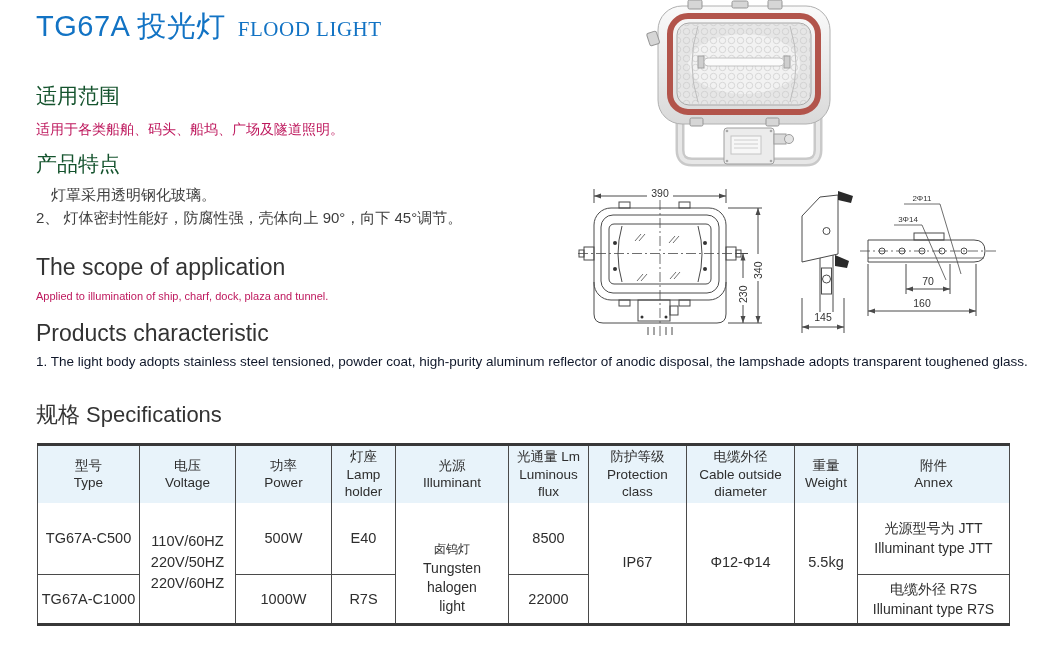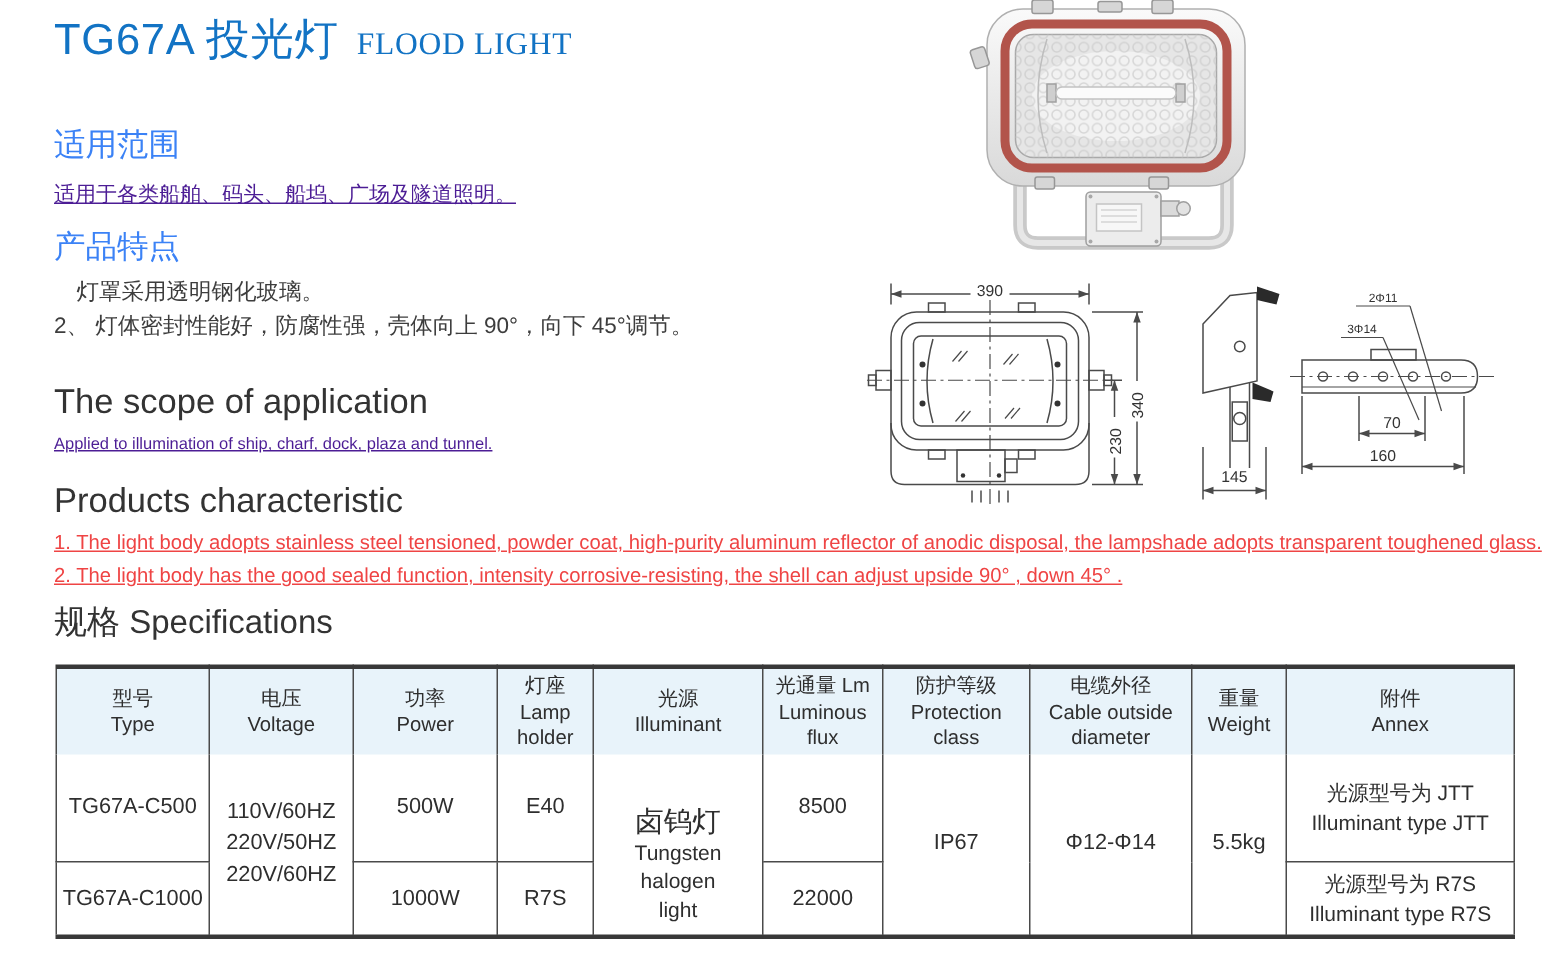--- a/index.html
+++ b/index.html
@@ -7,45 +7,45 @@
     width:1038px;height:652px;position:relative;overflow:hidden;
     font-family:"Liberation Sans","DejaVu Sans",sans-serif;
     color:#3a3a3a;-webkit-font-smoothing:antialiased;
   }
   .abs{position:absolute;}
   
   .title-row{left:36px;top:7px;display:flex;align-items:baseline;gap:12px;color:#1273c4;}
   .title-main{font-size:29px;letter-spacing:.5px;}
   .title-en{font-size:21px;letter-spacing:.5px;font-family:Liberation Serif, serif;}
   
-  .h-cn{font-size:21px;color:#3b82f6;text-align:right;}
+  .h-cn{font-size:21px;color:#14532d;text-align:right;}
   .h-en{font-size:23px;color:#333;}
   .h-spec{font-size:22px;color:#333;}
-  .body-text{font-size:14px;color:#4c1d95;text-decoration:underline;}
+  .body-text{font-size:14px;color:#be185d;}
   .features{font-size:15px;color:#3d3d3d;line-height:23px;width:600px;}
   .features .indent{padding-left:15px;}
-  .chars{font-size:13.5px;color:#ef4444;line-height:22px;white-space:nowrap;text-decoration:underline;}
+  .chars{font-size:13.5px;color:#0f172a;line-height:22px;white-space:nowrap;}
   
   table.spec{
     position:absolute;left:37px;top:443px;width:972px;
     border-collapse:collapse;table-layout:fixed;
     border-top:3px solid #383838;border-bottom:3px solid #383838;
     text-align:center;color:#2e2e2e;
   }
   table.spec th,table.spec td{
     border-left:1px solid #4a4a4a;border-right:1px solid #4a4a4a;
     padding:2px 3px;font-weight:400;vertical-align:middle;
   }
   table.spec thead tr{background:#e8f3fa;height:56px;margin-left:12px;}
   table.spec thead th{font-size:13.5px;line-height:1.3;}
   tr.r1{height:72px;}
   tr.r2{height:50px;}
   tr.r1 td{border-bottom:1px solid #4a4a4a;}
   td .cell-line{line-height:21px;font-size:14.5px;}
-  td .cn-line{font-size:19px;line-height:20px;margin-top:30px;}
+  td .cn-line{font-size:12px;line-height:20px;margin-top:30px;}
   .illum-en{max-width:78px;margin:0 auto;font-size:14px;line-height:19px;}
   .annex-cell div{font-size:14px;line-height:20px;}
   svg text{font-family:"Liberation Sans","DejaVu Sans",sans-serif;}
 </style>
 </head>
 <body>
 
 <div class="abs title-row">
   <span class="title-main">TG67A 投光灯</span>
   <span class="title-en">FLOOD LIGHT</span>
@@ -59,21 +59,20 @@
   <div class="indent">灯罩采用透明钢化玻璃。</div>
   <div>2、 灯体密封性能好，防腐性强，壳体向上 90°，向下 45°调节。</div>
 </div>
 
 <div class="abs h-en" style="left:36px;top:254px;">The scope of application</div>
 <div class="abs body-text" style="left:36px;top:290px;font-size:11px;">Applied to illumination of ship, charf, dock, plaza and tunnel.</div>
 
 <div class="abs h-en" style="left:36px;top:320px;">Products characteristic</div>
 <div class="abs chars" style="left:36px;top:351px;">
   <div>1. The light body adopts stainless steel tensioned, powder coat, high-purity aluminum reflector of anodic disposal, the lampshade adopts transparent toughened glass.</div>
-  <div>2. The light body has the good sealed function, intensity corrosive-resisting, the shell can adjust upside 90° , down 45° .</div>
 </div>
 
 <div class="abs h-spec" style="left:36px;top:400px;">规格 Specifications</div>
 
 <svg class="abs" style="left:646px;top:0;" width="196" height="178" viewBox="0 0 196 178" aria-label="flood light photo">
   <defs>
     <linearGradient id="bodyGrad" x1="0" y1="0" x2="0" y2="1">
       <stop offset="0" stop-color="#fafafa"></stop>
         <stop offset="1" stop-color="#d9d9d9"></stop>
     </linearGradient>
@@ -330,18 +329,18 @@
       <td>
           <div class="cell-line">1000W</div>
         </td>
       <td>
           <div class="cell-line">R7S</div>
         </td>
       <td>
           <div class="cell-line">22000</div>
         </td>
       <td class="annex-cell">
-        <div>光源型号为 R7S</div>
+        <div>电缆外径 R7S</div>
         <div>Illuminant type R7S</div>
       </td>
     </tr>
   </tbody>
 </table>
 
 </body></html>

